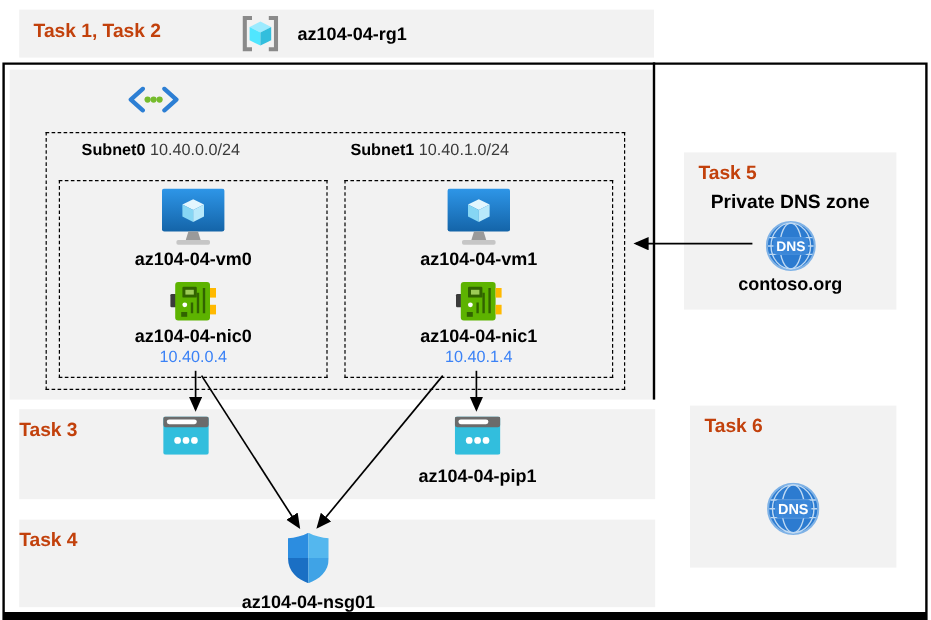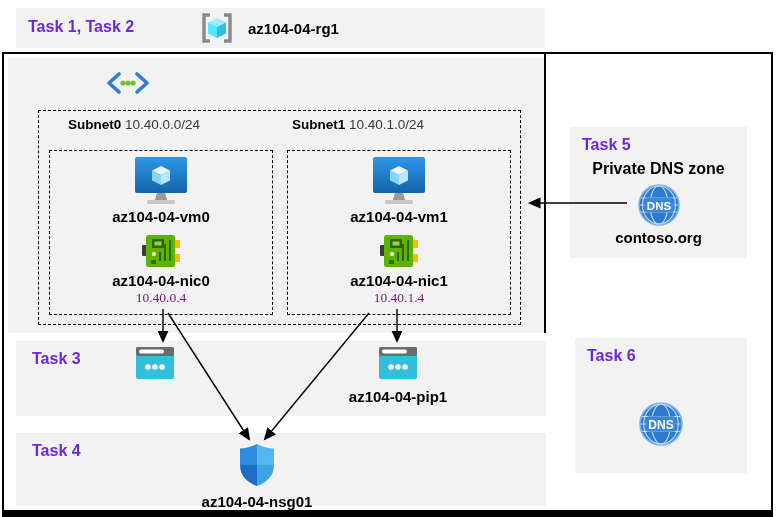--- a/index.html
+++ b/index.html
@@ -2,46 +2,46 @@
 <html><head>
 <meta charset="utf-8">
 <style>
   html,body{margin:0;padding:0;background:#fff;}
   #canvas{
     position:relative;width:776px;height:517px;overflow:hidden;background:#fff;
     font-family:"Liberation Sans","DejaVu Sans",sans-serif;color:#000;
   }
   .abs{position:absolute;}
   .gray{background:#F2F2F2;}
-  .task-label{font-size:16px;font-weight:bold;color:#6d28d9;}
+  .task-label{font-size:16px;font-weight:bold;color:#c2410c;}
   .name{font-weight:bold;font-size:15px;color:#000;}
   .reg{font-weight:normal;color:#3a3a3a;}
   .center{text-align:center;}
 
   .outer-box{left:2px;top:52px;width:771px;height:465px;box-sizing:border-box;
     border:2px solid #000;border-bottom-width:7px;background:#fff;}
   .top-band{left:16px;top:8px;width:529px;height:40px;}
   .vnet-panel{left:8px;top:58px;width:537px;height:275px;}
   .divider{left:544px;top:52px;width:2px;height:281px;background:#000;}
 
   .dashed{border:1.6px dashed #000;box-sizing:border-box;background:transparent;}
   .subnets-outer{left:38px;top:110px;width:483px;height:215px;}
   .subnet-box{top:150px;width:224px;height:165px;}
   .subnet-label{top:117px;font-size:13.5px;font-weight:bold;}
   .subnet-label .reg{font-size:13.5px;}
 
   .vm-icon{left:50%;transform:translateX(-50%);top:6px;}
   .vm-name{left:0;right:0;top:57px;}
   .nic-icon{left:50%;transform:translateX(-50%);top:81px;}
   .nic-name{left:0;right:0;top:121px;}
-  .nic-ip{left:0;right:0;top:139px;font-size:13.5px;color:#701a75;font-family:Liberation Serif, serif;}
+  .nic-ip{left:0;right:0;top:139px;font-size:13.5px;color:#3b82f6;}
 
   .band3{left:16px;top:341px;width:530px;height:75px;}
   .band4{left:16px;top:433px;width:530px;height:73px;}
-  .band-label{left:16px;top:9px;}
+  .band-label{left:0;top:9px;}
 
   .pip-group{top:347px;width:140px;}
   .pip-group .pname{margin-top:5px;}
   .nsg-group{left:187px;top:444px;width:140px;}
   .nsg-group .pname{margin-top:3px;}
 
   .side-box{width:177px;height:131px;}
   .task5-box{left:570px;top:127px;}
   .task6-box{left:575px;top:338px;width:172px;height:135px;}
   .side-heading{left:12px;top:9px;}

